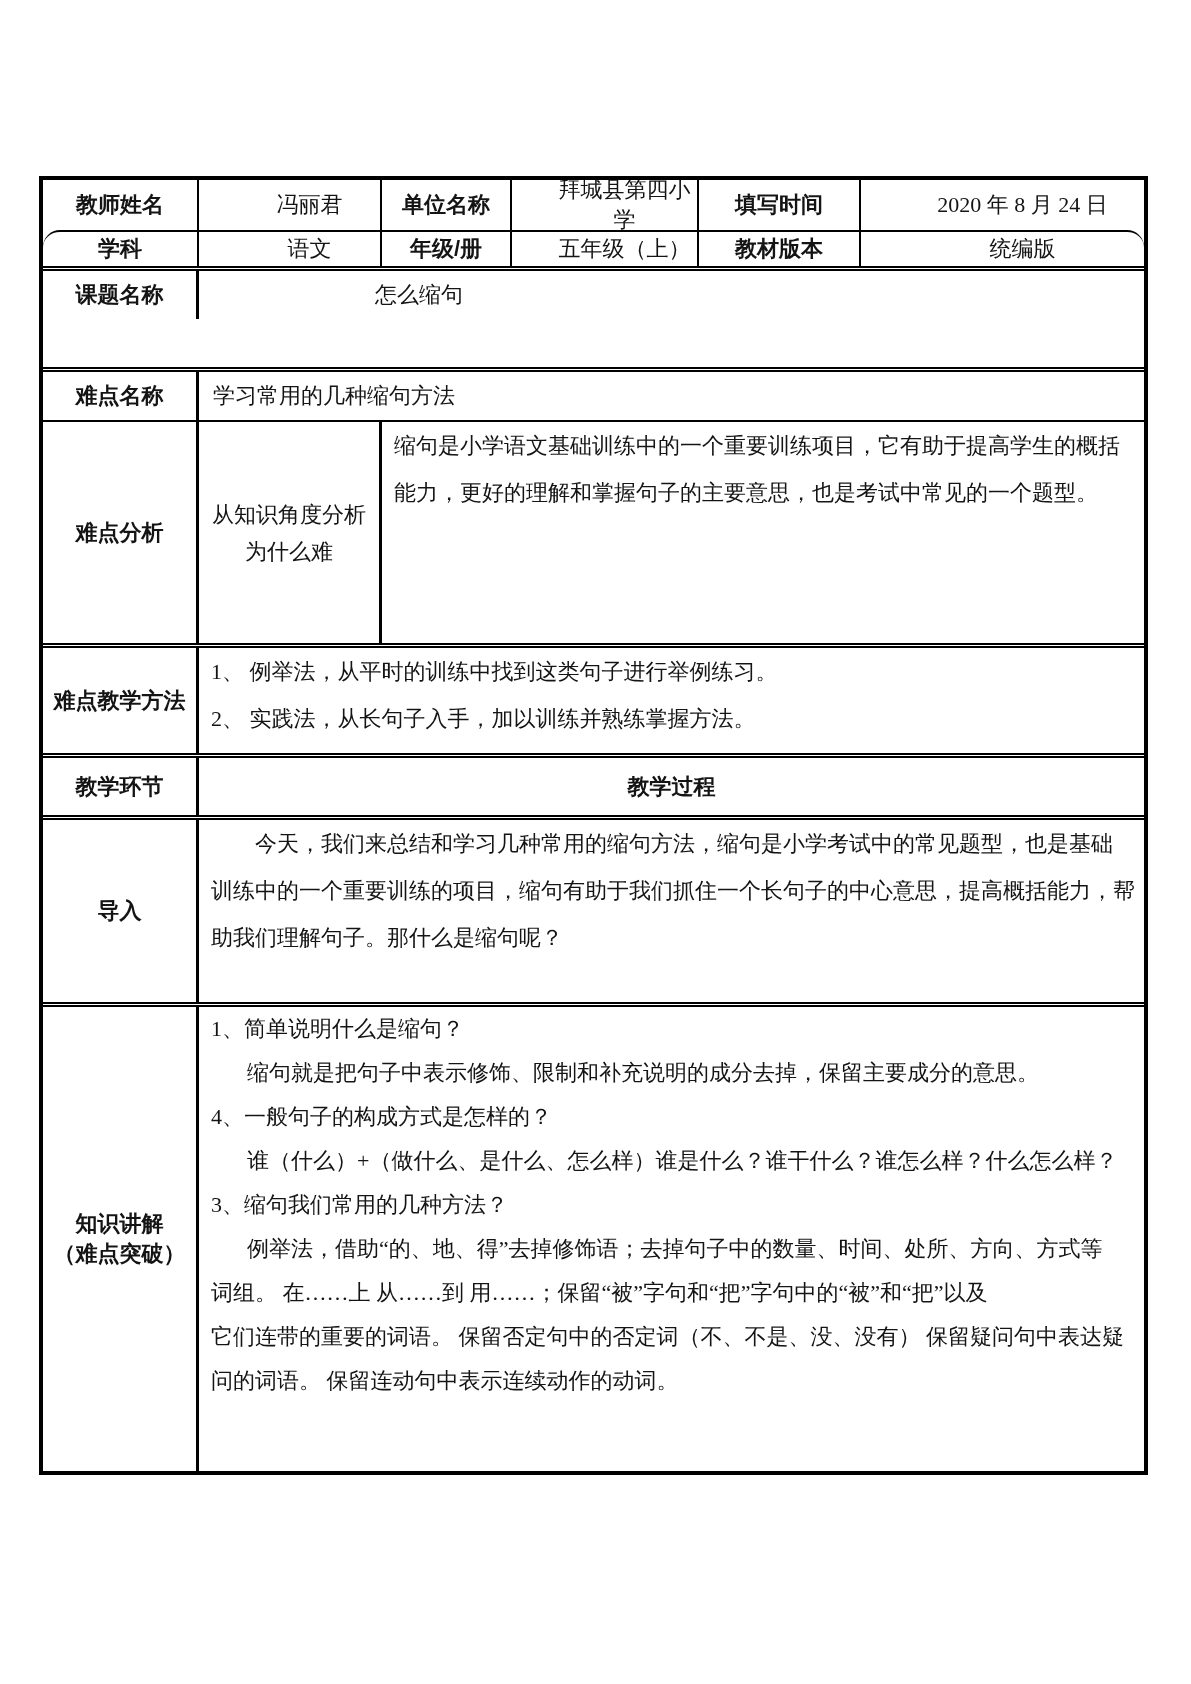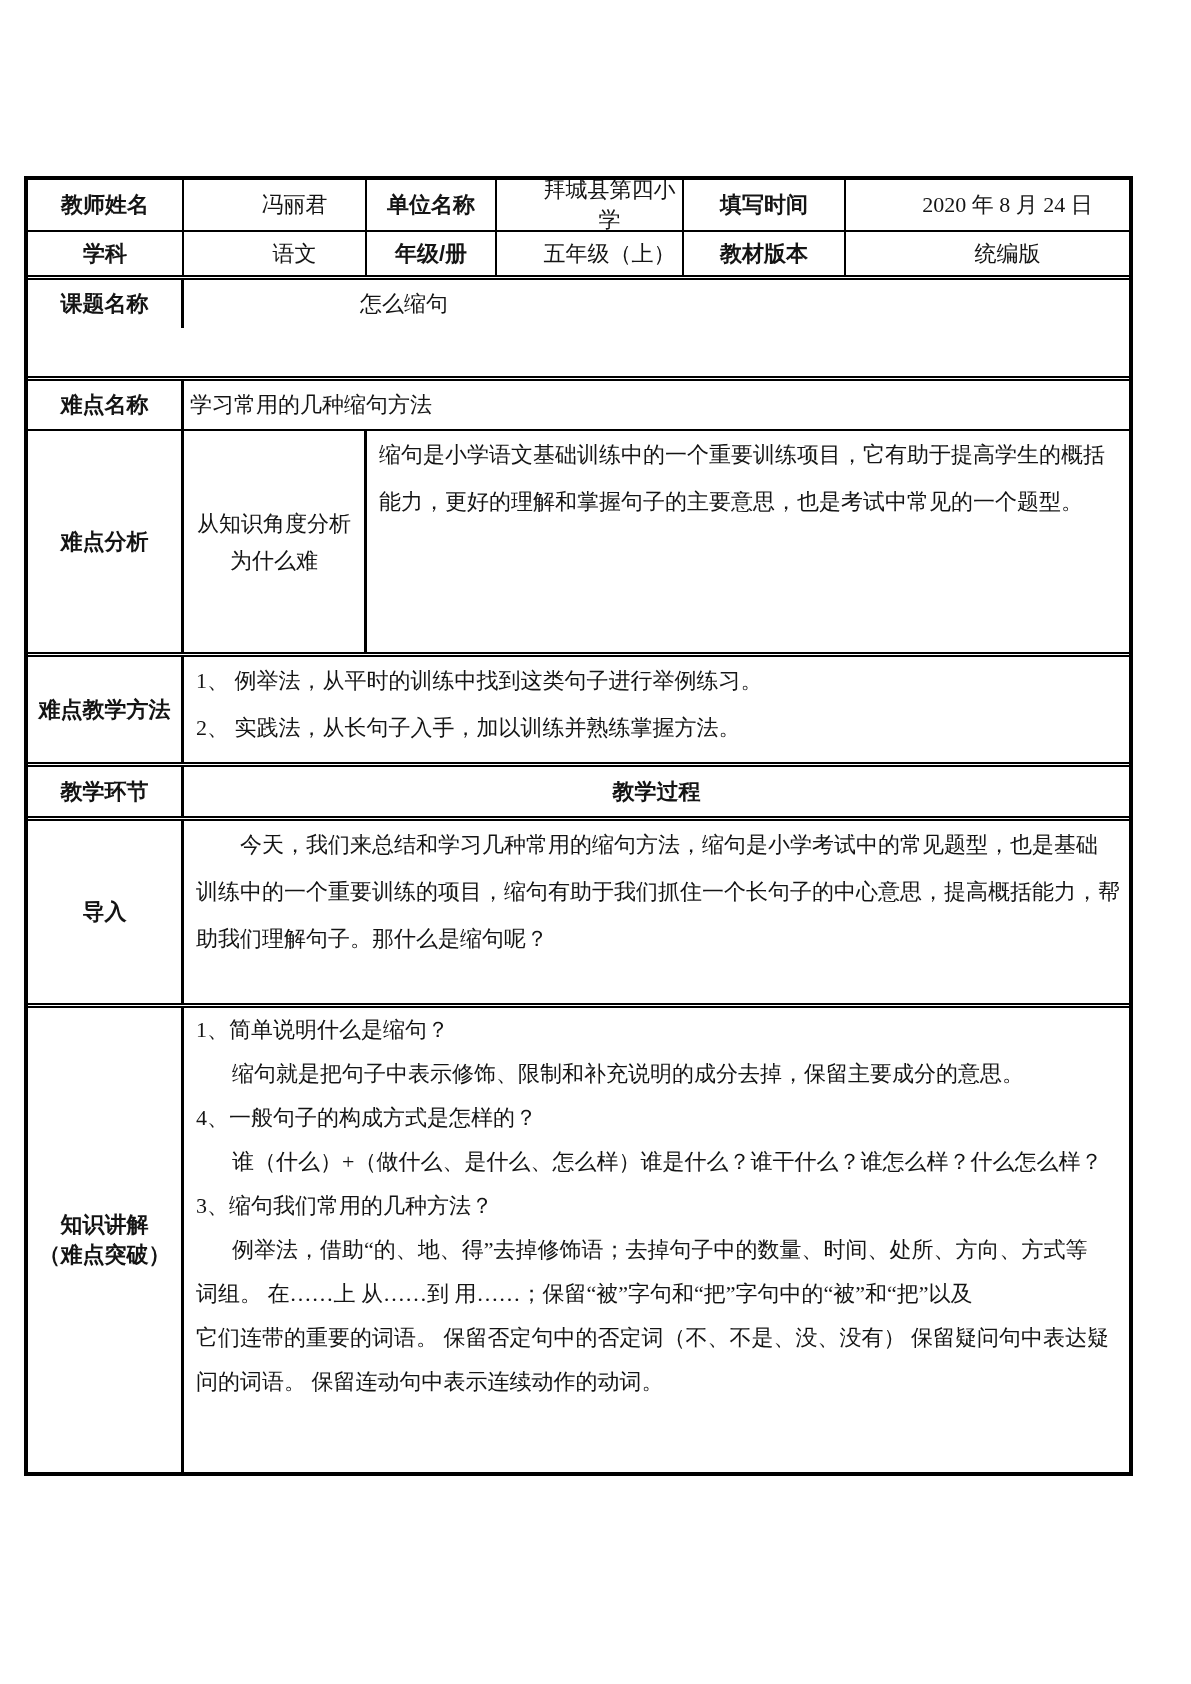--- a/index.html
+++ b/index.html
@@ -4,21 +4,21 @@
 <style>
   * { margin:0; padding:0; box-sizing:border-box; }
   html,body { background:#ffffff; }
   body {
     position:relative;
     width:1191px; height:1684px;
     font-family:"Liberation Serif","DejaVu Serif",serif;
     color:#141414;
   }
   .sheet {
-    position:absolute; left:24px; top:176px; width:1109px;
+    position:absolute; left:39px; top:176px; width:1109px;
     border:4px solid #000;
     background:#fff;
   }
   .row { display:grid; }
   .row.sep-single { border-top:2px solid #000; }
   .row.sep-double { border-top:5px double #000; }
 
   .cell {
     display:flex; align-items:center;
     border-right:2px solid #000;
@@ -29,40 +29,40 @@
 
   .label-cell {
     font-family:"Liberation Sans","DejaVu Sans",sans-serif;
     font-weight:bold; font-size:22px;
     justify-content:center; text-align:center;
     flex-direction:column; line-height:30px;
   }
   .value-cell { font-size:22px; justify-content:center; text-align:center;margin-left:40px; }
 
   .r-info1 { grid-template-columns:156px 183px 130px 187px 162px auto; height:50px; }
-  .r-info2 { grid-template-columns:156px 183px 130px 187px 162px auto; height:45px; }
+  .r-info2 { grid-template-columns:156px 183px 130px 187px 162px auto; height:36px;border-radius:17px; }
   .r-topic { grid-template-columns:156px auto; height:53px; }
   .r-diffname { grid-template-columns:156px auto; height:53px;margin-top:48px; }
   .r-analysis { grid-template-columns:156px 183px auto; height:223px; }
   .r-method { grid-template-columns:156px auto; height:110px; }
-  .r-stage { grid-template-columns:156px auto; height:54px; }
+  .r-stage { grid-template-columns:156px auto; height:62px; }
   .r-intro { grid-template-columns:156px auto; height:187px; }
   .r-knowledge { grid-template-columns:156px auto; height:469px; }
 
   .content-cell {
     flex-direction:column; align-items:flex-start; justify-content:flex-start;
     font-size:22px; padding:0 8px 16px 12px;
   }
   .content-cell .ln { line-height:47px; white-space:nowrap; }
   .content-cell .ln.indent { padding-left:44px; }
   .r-knowledge .content-cell .ln { line-height:44px; }
   .r-knowledge .content-cell .ln.indent { padding-left:36px; }
 
   .topic-value { justify-content:flex-start; padding-left:176px; font-size:22px; }
-  .plain-left { justify-content:flex-start; padding-left:6px; font-size:22px; }
+  .plain-left { justify-content:flex-start; padding-left:14px; font-size:22px; }
   .sub-label {
     font-size:22px; text-align:center; justify-content:center;
     flex-direction:column; line-height:37px;
   }
   .stage-value {
     font-family:"Liberation Sans","DejaVu Sans",sans-serif;
     font-weight:bold; font-size:22px; justify-content:center;
   }
 </style>
 </head>

